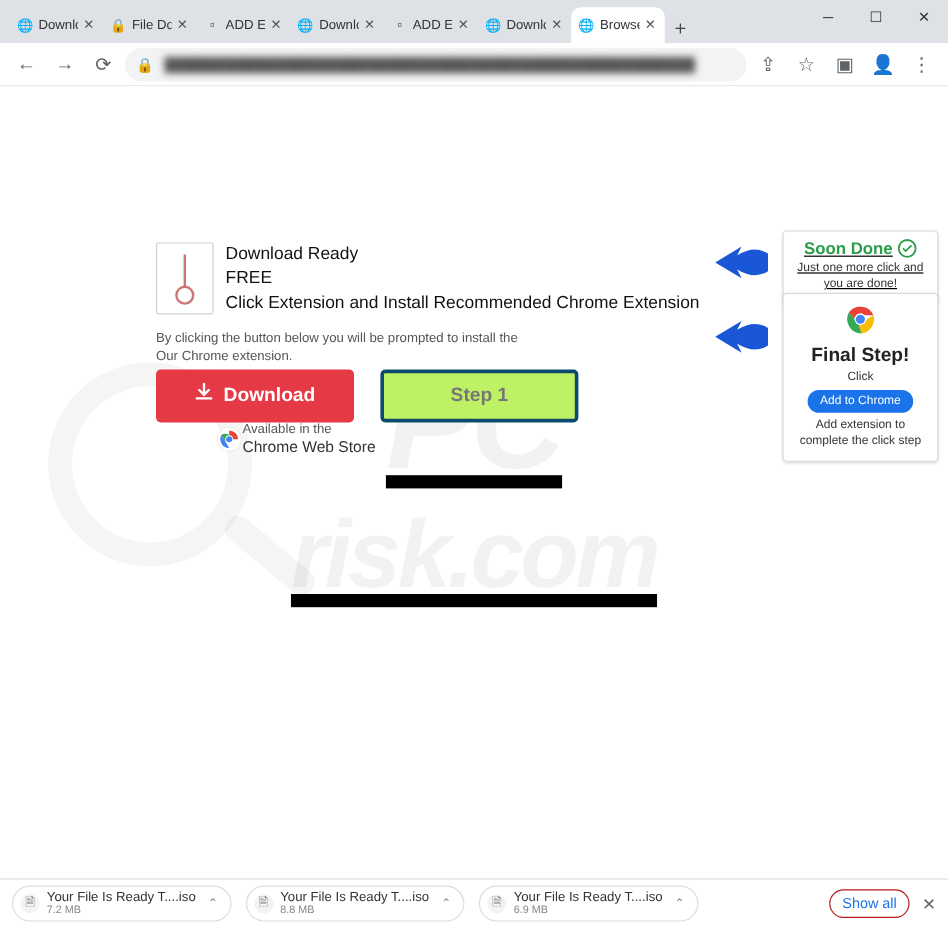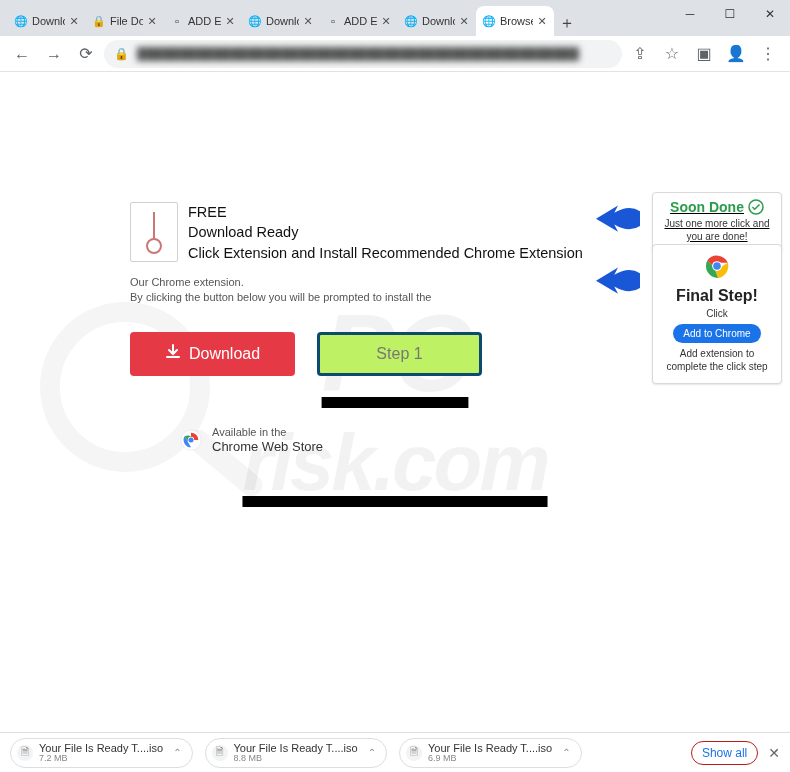--- a/index.html
+++ b/index.html
@@ -35,26 +35,26 @@
 
 .content { position: absolute; left: 130px; top: 130px; width: 500px; }
 .head-row { display: flex; gap: 10px; }
 .file-icon { width: 48px; height: 60px; background: #fff; border: 1px solid #d0d0d0; border-radius: 2px; position: relative; }
 .file-icon::before { content:""; position: absolute; left: 50%; top: 15%; width: 2px; height: 55%; background: #c77; transform: translateX(-50%); }
 .file-icon::after { content:""; position: absolute; left: 50%; top: 60%; width: 12px; height: 12px; border: 2px solid #c77; border-radius: 50%; transform: translateX(-50%); background: #fff; }
 .head-text { font-size: 14.5px; color: #111; line-height: 1.4; }
 
 .disclaimer { margin-top: 12px; font-size: 11px; color: #555; line-height: 1.4; }
 
-.buttons { margin-top: 26px; display: flex; gap: 22px; }
+.buttons { margin-top: 2px; display: flex; gap: 22px; font-weight: bold; }
 .btn { width: 165px; height: 44px; border-radius: 4px; display: flex; align-items: center; justify-content: center; font-size: 16px; gap: 8px; }
 .btn-red { background: #e63946; color: #fff; }
 .btn-grey { background: #bef264; border: 3px solid #0c4a6e; color: #777; }
 
-.store-badge { margin-top: 50px; display: flex; align-items: center; gap: 10px; padding-left: 50px; }
+.store-badge { display: flex; align-items: center; padding-left: 50px; }
 .store-chrome { width: 22px; height: 22px; }
 .store-text { font-size: 11px; color: #555; line-height: 1.2; }
 
 
 .arrow { position: absolute; width: 44px; height: 30px; }
 .card { position: absolute; right: 8px; width: 130px; background: #fff; border: 1px solid #d9d9d9; border-radius: 4px; text-align: center; padding: 6px 6px 10px; box-shadow: 0 1px 2px rgba(0,0,0,0.1); }
 .card1 { top: 120px; text-decoration: underline; }
 .card2 { top: 172px; }
 .card .c-title { font-size: 14px; font-weight: 600; margin-bottom: 2px; }
 .card .c-title.green { color: #2a9d4a; display: flex; align-items: center; justify-content: center; gap: 4px; }
@@ -149,28 +149,28 @@
     <div class="wm-text">
       <span>PC</span><br>
       <span style="font-size:80px">risk.com</span>
     </div>
   </div>
 
   <div class="content">
     <div class="head-row">
       <div class="file-icon"></div>
       <div class="head-text">
+        <div>Download Ready</div>
         <div>FREE</div>
-        <div>Download Ready</div>
         <div>Click Extension and Install Recommended Chrome Extension</div>
       </div>
     </div>
     <div class="disclaimer">
+      <div>By clicking the button below you will be prompted to install the</div>
       <div>Our Chrome extension.</div>
-      <div>By clicking the button below you will be prompted to install the</div>
     </div>
     <div class="buttons">
       <div class="btn btn-red">
         <span>
           <svg width="16" height="16" viewBox="0 0 16 16">
               <path d="M8 1v8M4 6l4 4 4-4M2 13h12" stroke="#fff" stroke-width="2" fill="none" stroke-linecap="round"></path>
             </svg>
         </span>
         <span>Download</span>
       </div>

